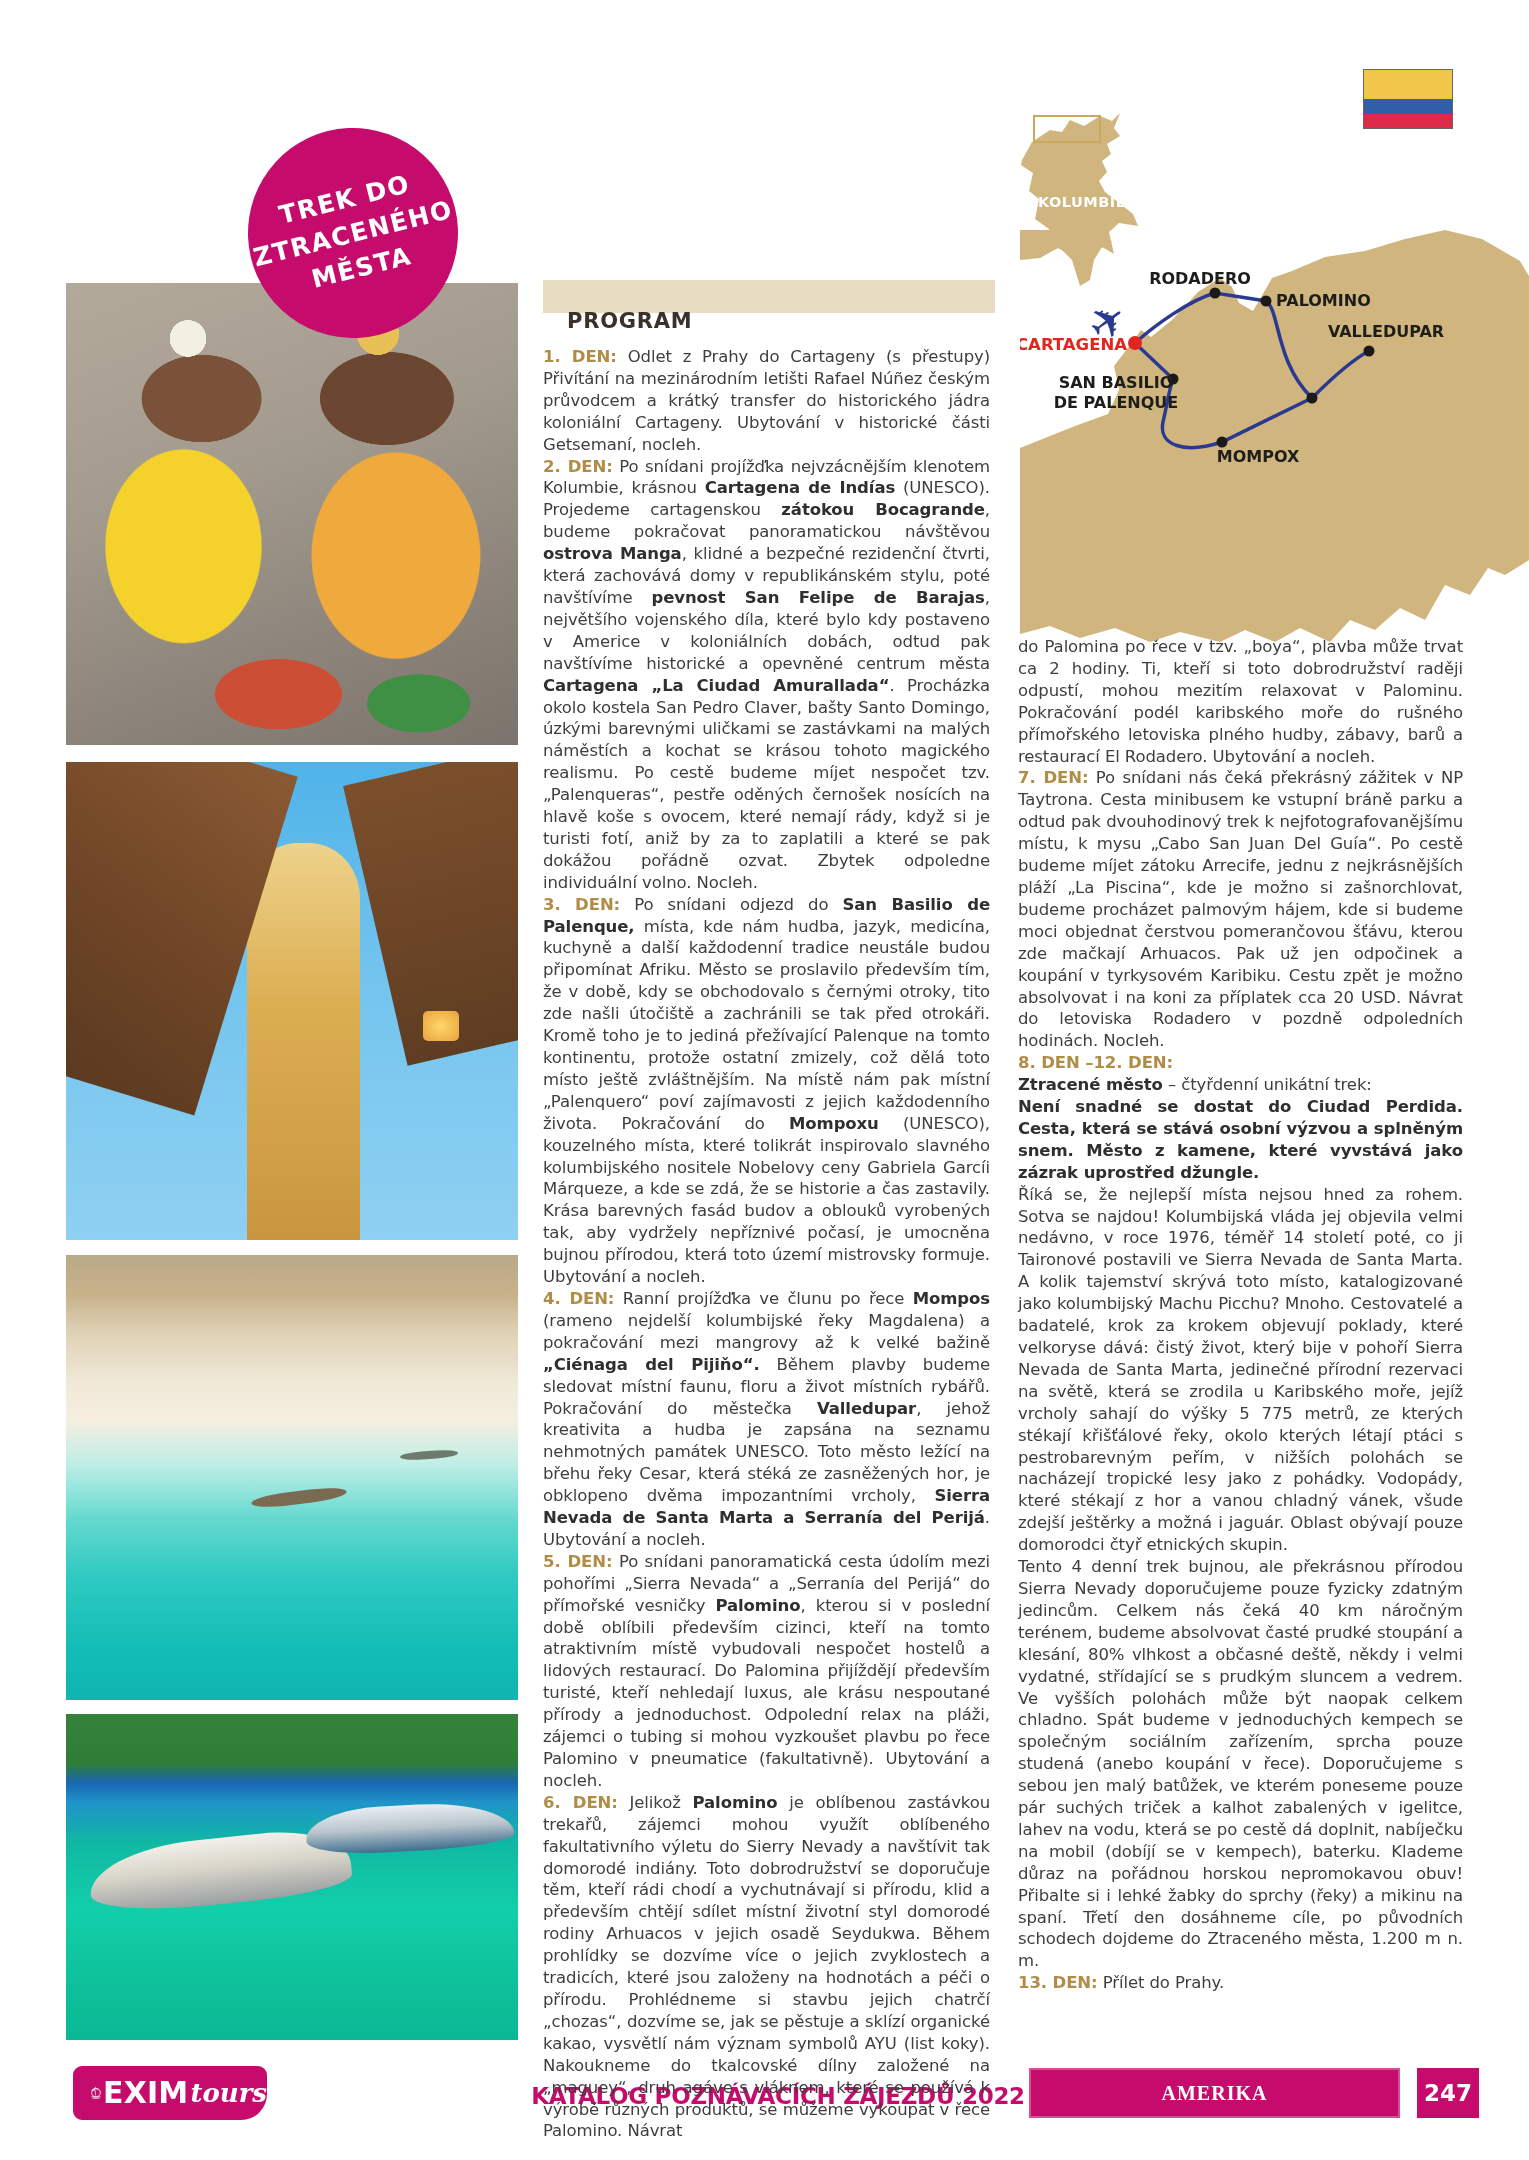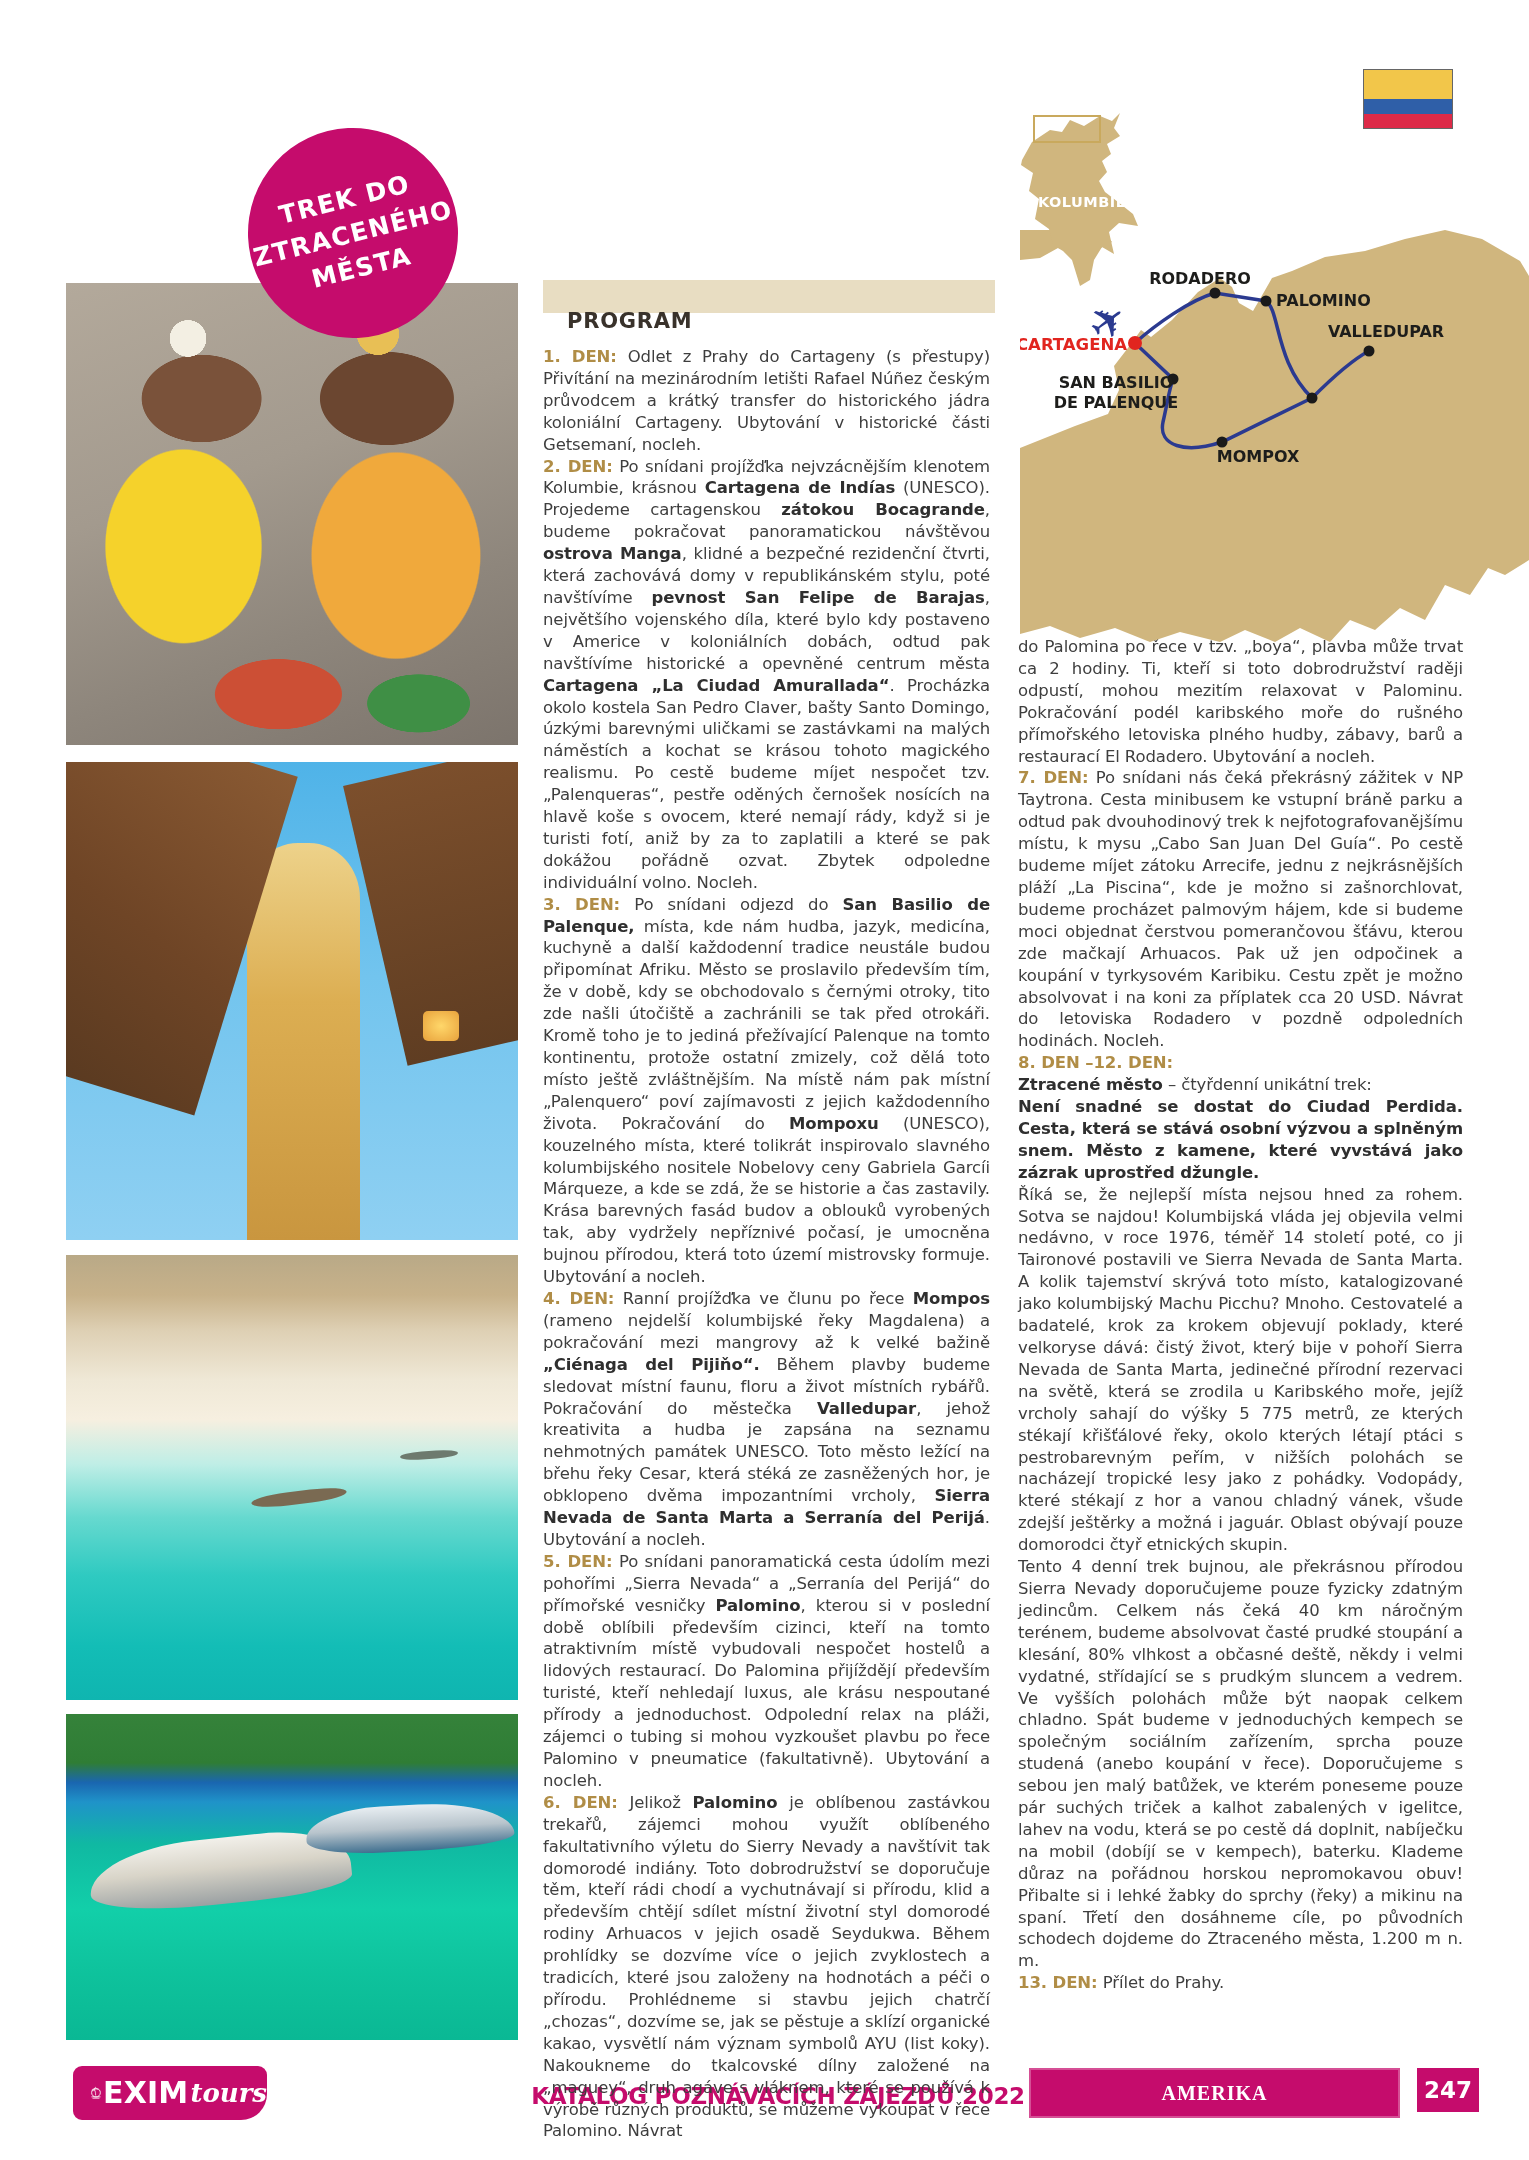--- a/index.html
+++ b/index.html
@@ -79,21 +79,21 @@
         border-radius:9px 9px 26px 9px;display:flex;align-items:center;box-sizing:border-box;
         padding-left:16px;z-index:5;}
   .exim{color:#fff;font-weight:bold;font-size:30px;letter-spacing:0.2px;line-height:1;}
   .tours{color:#fff;font-style:italic;font-weight:bold;font-size:26px;line-height:1;
          font-family:"DejaVu Serif","Liberation Serif",serif;margin-left:2px;}
   .catalog{position:absolute;left:513px;top:2083px;width:530px;text-align:center;
            color:#c50c6c;font-weight:bold;font-size:23px;letter-spacing:-0.3px;}
   .sectionbox{position:absolute;left:1029px;top:2068px;width:371px;height:50px;background:#c50c6c;
            box-shadow:inset 0 0 0 2px rgba(255,255,255,0.28);display:flex;align-items:center;justify-content:center;}
   .sectionbox span{color:#fff;font-weight:bold;font-size:20px;letter-spacing:1px;font-family:Liberation Serif, serif;}
-  .pagebox{position:absolute;left:1417px;top:2068px;width:62px;height:44px;background:#c50c6c;
+  .pagebox{position:absolute;left:1417px;top:2068px;width:62px;height:50px;background:#c50c6c;
            display:flex;align-items:center;justify-content:center;}
   .pagebox span{color:#fff;font-weight:bold;font-size:23px;}
 </style>
 </head>
 <body>
 
 <div class="page">
 
   <div class="badge">
     <div class="badge-inner">

